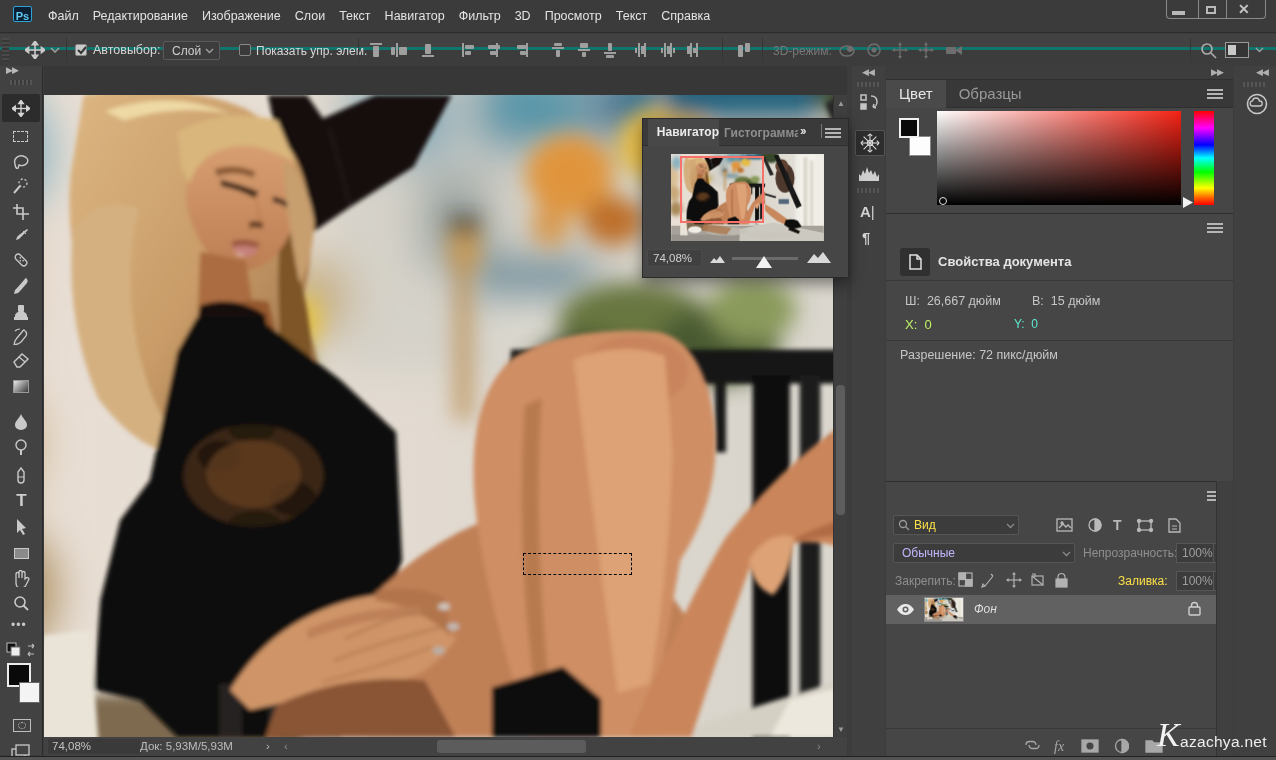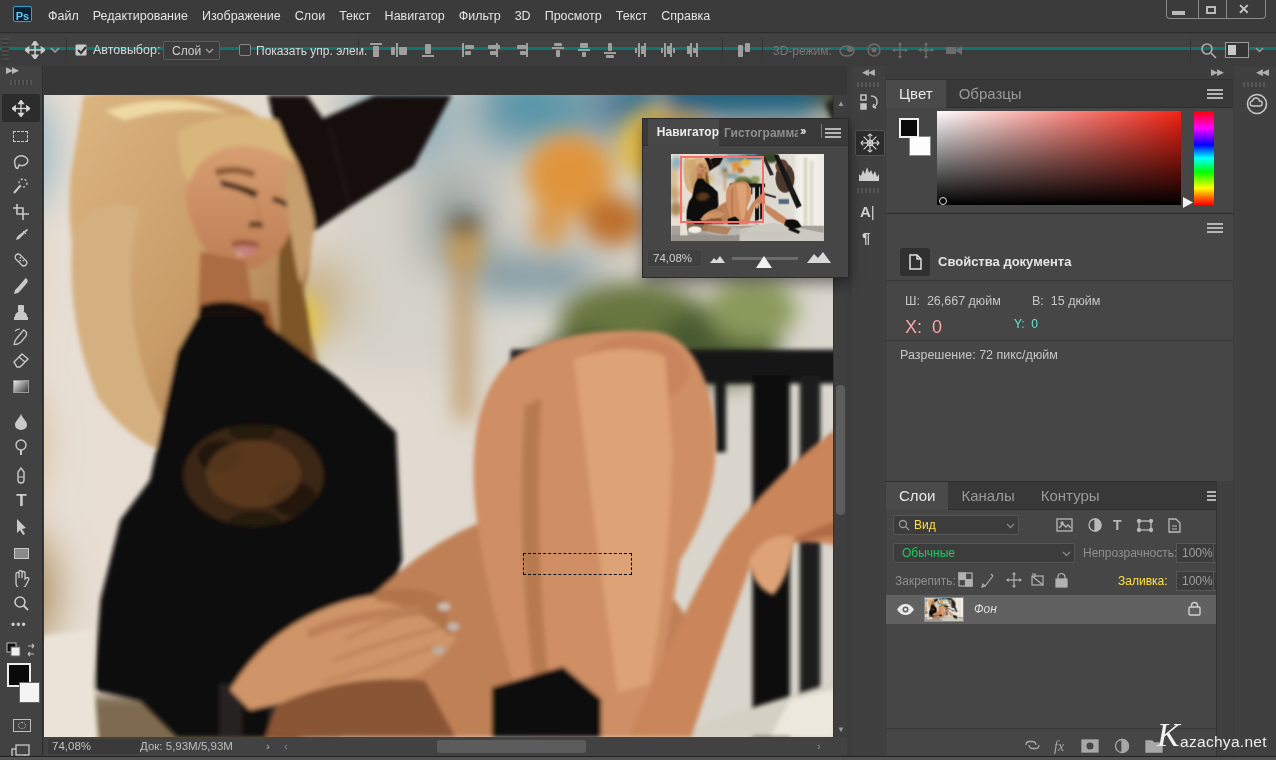--- a/index.html
+++ b/index.html
@@ -354,28 +354,27 @@
         </div>
    <div class="abs" style="left:14px;top:34px;width:30px;height:28px;background:#303030;border-radius:3px"></div>
    <svg class="abs" style="left:23px;top:40px" width="13" height="16">
           <path d="M1 1h7l4 4v10H1z" fill="none" stroke="#e0e0e0" stroke-width="1.5"></path>
           <path d="M8 1v4h4" fill="none" stroke="#e0e0e0" stroke-width="1.5"></path>
         </svg>
    <div class="abs" style="left:52px;top:40px;color:#e4e4e4;font-size:13px;font-weight:bold">Свойства документа</div>
    <div class="abs" style="left:0;top:66px;width:347px;height:1px;background:#383838"></div>
    <div class="abs" style="left:19px;top:80px;color:#c6c6c6;font-size:12.5px">Ш:&nbsp;&nbsp;26,667 дюйм</div>
    <div class="abs" style="left:146px;top:80px;color:#c6c6c6;font-size:12.5px">В:&nbsp;&nbsp;15 дюйм</div>
-   <div class="abs" style="left:19px;top:103px;color:#fca5a5;font-size:18px">X:&nbsp;&nbsp;0</div>
+   <div class="abs" style="left:19px;top:103px;color:#bef264;font-size:13px">X:&nbsp;&nbsp;0</div>
    <div class="abs" style="left:128px;top:103px;color:#5eead4;font-size:12px">Y:&nbsp;&nbsp;0</div>
    <div class="abs" style="left:0;top:126px;width:347px;height:1px;background:#383838"></div>
    <div class="abs" style="left:14px;top:134px;color:#c6c6c6;font-size:12.5px">Разрешение: 72 пикс/дюйм</div>
   </div>
 
   <div class="abs" style="left:0;top:415px;width:347px;height:275px;background:#464646;border-top:1px solid #2e2e2e">
-   <div class="ptabbar abs" style="left:0;top:0;width:347px"><span class="ptab act">Слои</span><span class="ptab">Каналы</span><span class="ptab">Контуры</span></div>
    <div class="burger">
           <div></div>
           <div></div>
           <div></div>
         </div>
    <div class="field abs" style="left:7px;top:33px;width:126px;height:20px;border-radius:2px"></div>
    <svg class="abs" style="left:12px;top:37px" width="12" height="12">
           <circle cx="5" cy="5" r="3.5" stroke="#9a9a9a" fill="none" stroke-width="1.3"></circle>
           <line x1="7.5" y1="7.5" x2="11" y2="11" stroke="#9a9a9a" stroke-width="1.3"></line>
         </svg>
@@ -394,21 +393,21 @@
      <rect x="83" y="3" width="12" height="9"></rect>
             <circle cx="83" cy="3" r="1.5" fill="#b9b9b9"></circle>
             <circle cx="95" cy="3" r="1.5" fill="#b9b9b9"></circle>
             <circle cx="83" cy="12" r="1.5" fill="#b9b9b9"></circle>
             <circle cx="95" cy="12" r="1.5" fill="#b9b9b9"></circle>
      <path d="M113 1h7l4 4v9h-11z"></path>
             <path d="M116 8h5M116 11h5" stroke-width="1"></path>
     </g>
    </svg>
    <div class="abs" style="left:334px;top:37px;width:8px;height:8px;background:#b03a30;border-radius:50%"></div>
-   <div class="field abs" style="left:7px;top:61px;width:182px;height:20px;border-radius:2px;color:#22c55e;font-size:12px;padding:2px 0 0 8px">Обычные</div>
+   <div class="field abs" style="left:7px;top:61px;width:182px;height:20px;border-radius:2px;color:#c4b5fd;font-size:12px;padding:2px 0 0 8px">Обычные</div>
    <svg class="abs" style="left:176px;top:69px" width="9" height="6">
           <path d="M1 1l3.5 3.5L8 1" stroke="#8a8a8a" fill="none" stroke-width="1.3"></path>
         </svg>
    <div class="abs" style="left:197px;top:64px;color:#8f8f8f;font-size:12px">Непрозрачность:</div>
    <div class="field abs" style="left:290px;top:61px;width:38px;height:20px;font-size:12px;color:#9f9f9f;padding:2px 0 0 5px">100%</div>
    <div class="abs" style="left:328px;top:61px;width:14px;height:20px;background:#3c3c3c;border:1px solid #565656;border-left:none">
           <svg style="position:absolute;left:2px;top:7px" width="9" height="6">
             <path d="M1 1l3.5 3.5L8 1" stroke="#8a8a8a" fill="none" stroke-width="1.3"></path>
           </svg>
         </div>

